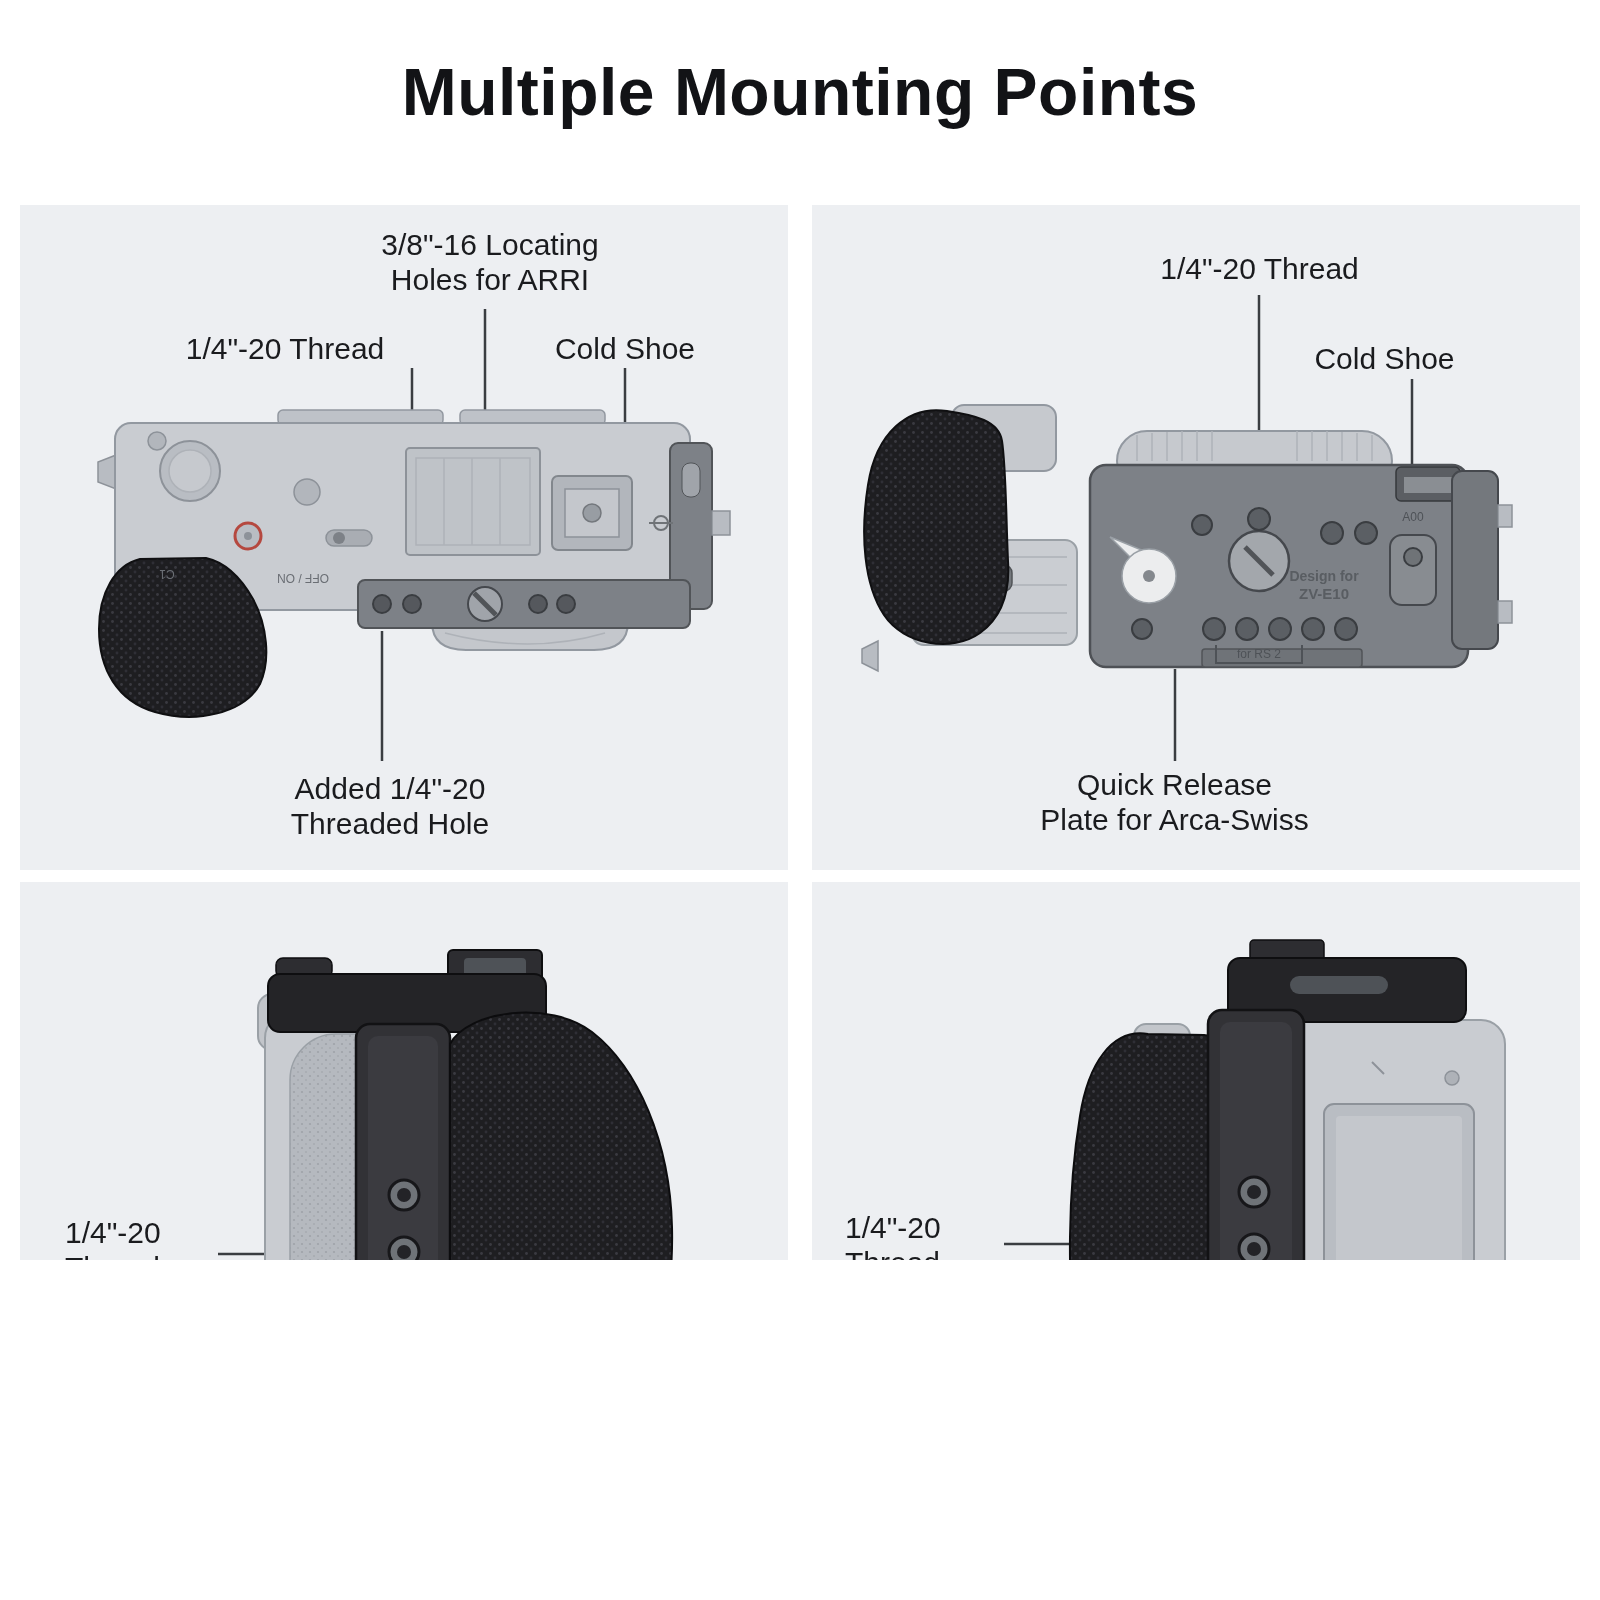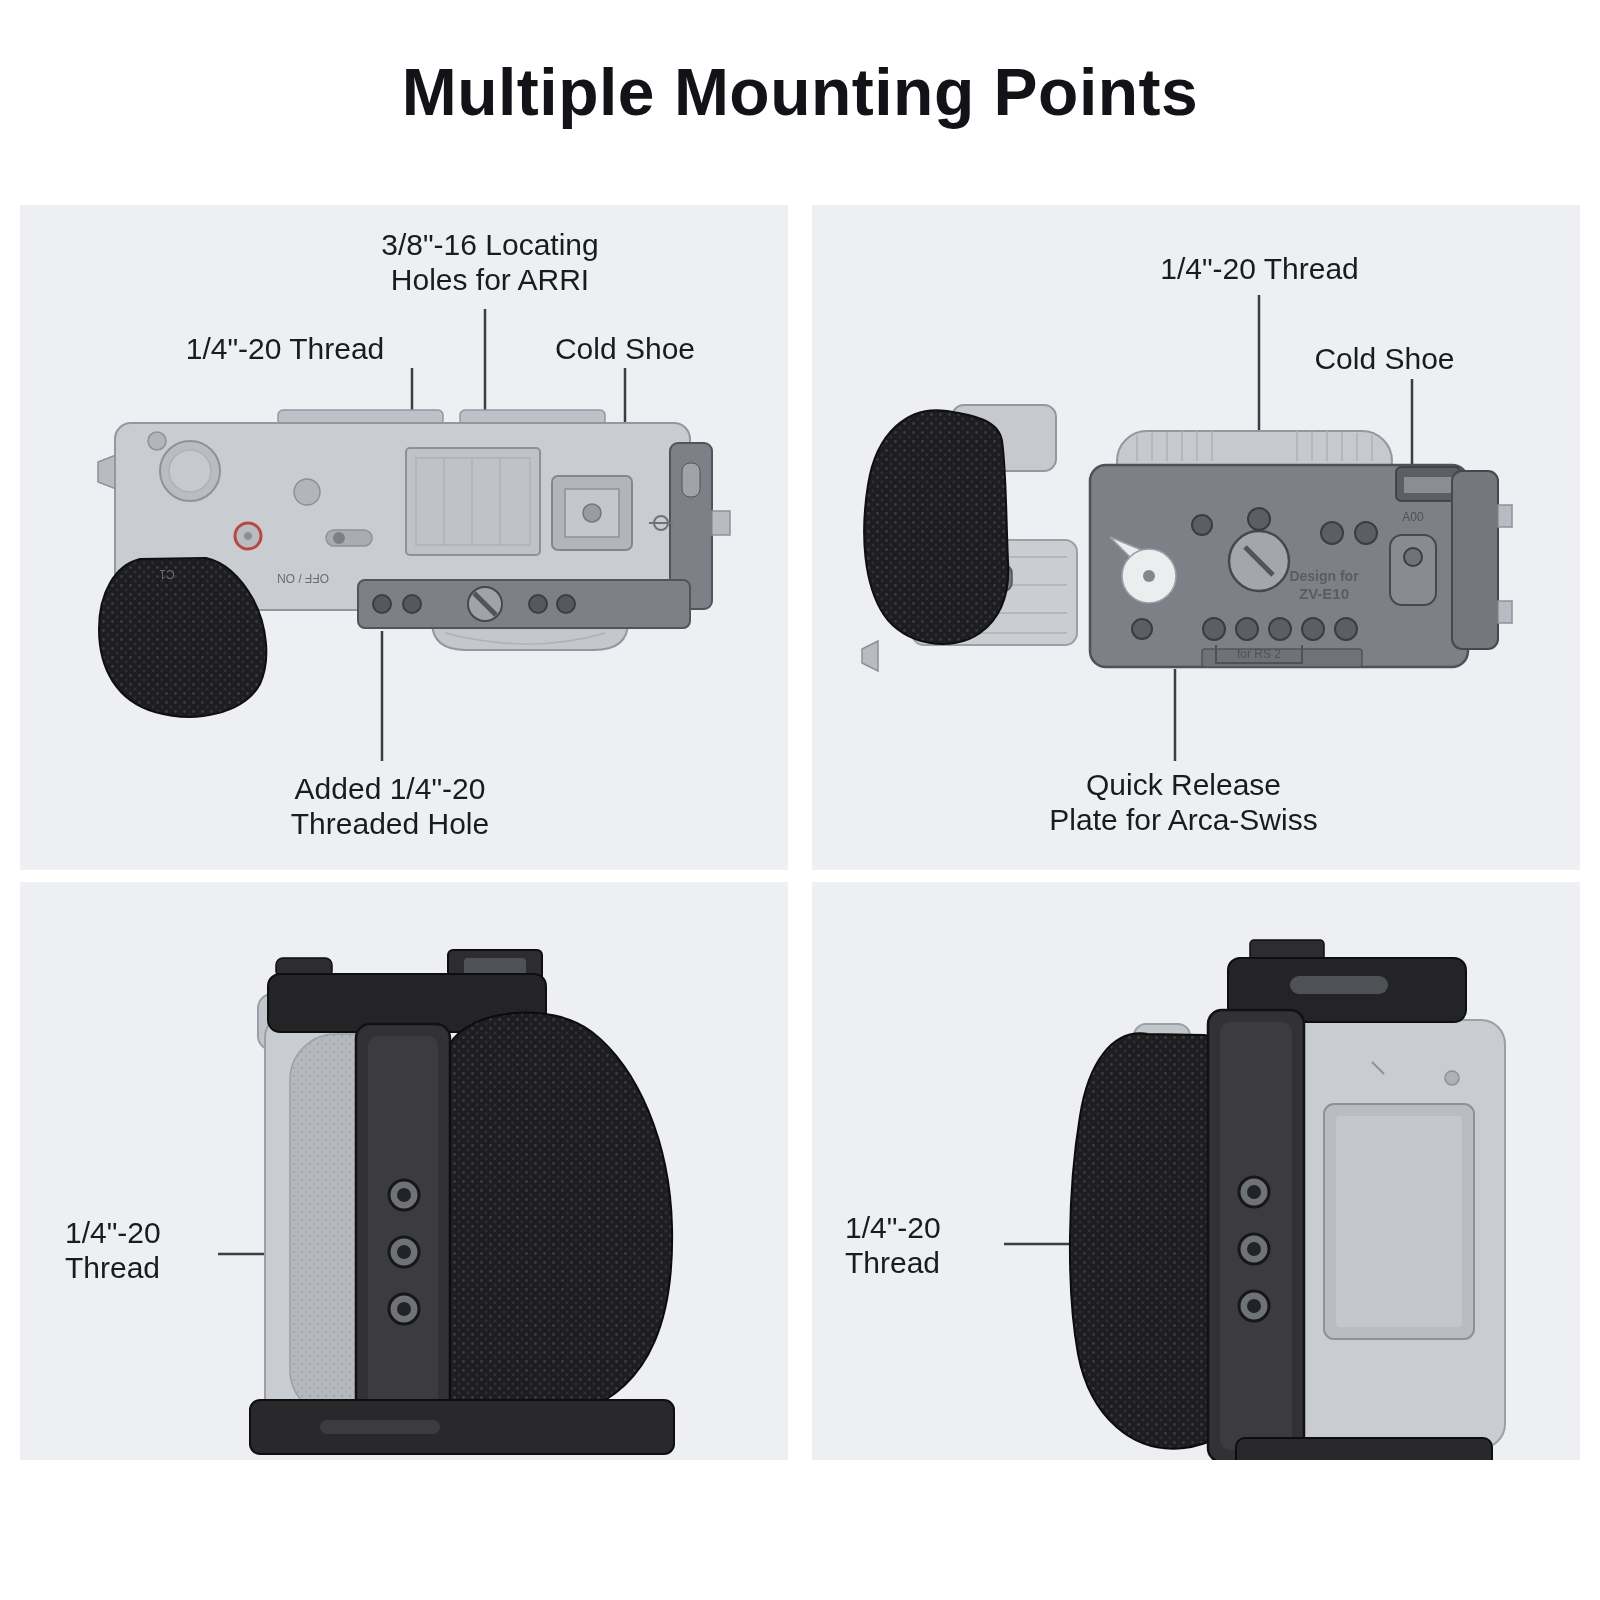--- a/index.html
+++ b/index.html
@@ -1,17 +1,17 @@
 <!DOCTYPE html>
 <html><head>
 <meta charset="utf-8">
 <style>
   * { margin:0; padding:0; box-sizing:border-box; }
   html, body { width:1600px; height:1600px; background:#ffffff; font-family:"Liberation Sans", sans-serif; }
-  .page { position:relative; width:1600px; height:1460px; background:#ffffff; overflow:hidden;padding-left:8px; }
+  .page { position:relative; width:1600px; height:1260px; background:#ffffff; overflow:hidden;padding-left:8px; }
   .title { position:absolute; top:54px; left:0; width:100%; text-align:center;
            font-size:66px; font-weight:700; color:#121316; letter-spacing:0.5px; }
   .panel { position:absolute; background:#edeff2; }
   #panel-tl { left:20px;  top:205px; width:768px; height:665px; }
   #panel-tr { left:812px; top:205px; width:768px; height:665px; }
   #panel-bl { left:20px;  top:882px; width:768px; height:675px; }
   #panel-br { left:812px; top:882px; width:768px; height:675px; }
   .panel svg { position:absolute; left:0; top:0; width:100%; height:100%; display:block; }
   .callout { position:absolute; font-size:30px; line-height:1.18; color:#1a1b1e; white-space:pre-line; }
   .center { text-align:center; }
@@ -241,21 +241,21 @@
         <text x="512" y="376" text-anchor="middle" font-size="14" font-weight="bold" fill="#595d62">Design for</text>
         <text x="512" y="394" text-anchor="middle" font-size="15" font-weight="bold" fill="#595d62">ZV-E10</text>
         <text x="601" y="316" text-anchor="middle" font-size="12" fill="#4e5257">A00</text>
         <polyline points="404,440 404,458 490,458 490,440" fill="none" stroke="#4e5257" stroke-width="2"></polyline>
         <text x="447" y="453" text-anchor="middle" font-size="12" fill="#4e5257">for RS 2</text>
       </g>
     </svg>
 
     <div class="callout center" style="left:325px; top:46px; width:245px;">1/4"-20 Thread</div>
     <div class="callout center" style="left:485px; top:136px; width:175px;">Cold Shoe</div>
-    <div class="callout center" style="left:204px; top:562px; width:335px;">Quick Release
+    <div class="callout center" style="left:195px; top:562px; width:335px;">Quick Release
 Plate for Arca-Swiss</div>
   </div>
 
   <div class="panel" id="panel-bl">
     <svg viewBox="0 0 768 675">
       <defs>
         <pattern id="gripC" width="9" height="9" patternUnits="userSpaceOnUse">
           <rect width="9" height="9" fill="#1e1e21"></rect>
           <circle cx="2.5" cy="2.5" r="1.4" fill="#3a3a41"></circle>
           <circle cx="7" cy="7" r="1.4" fill="#2f2f36"></circle>

